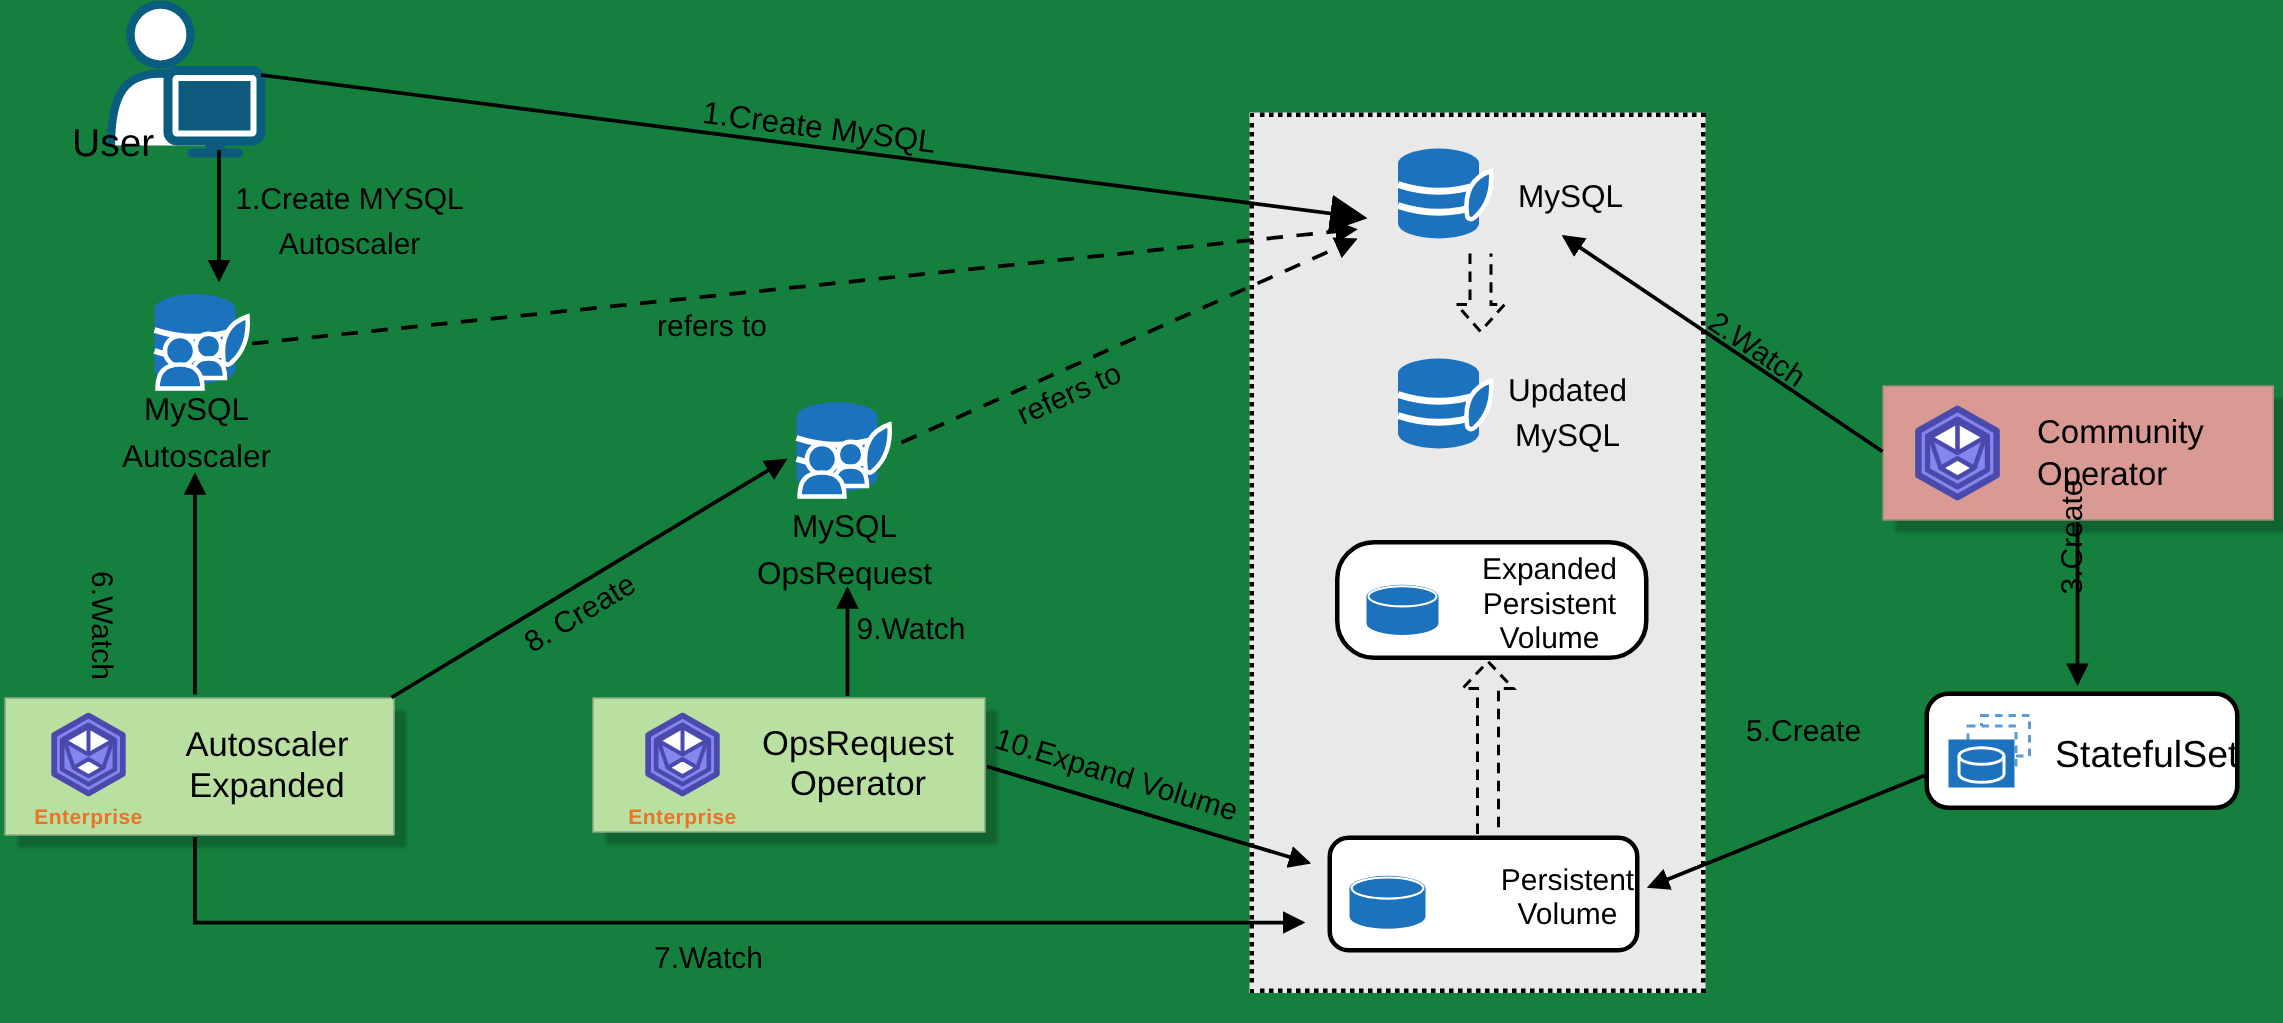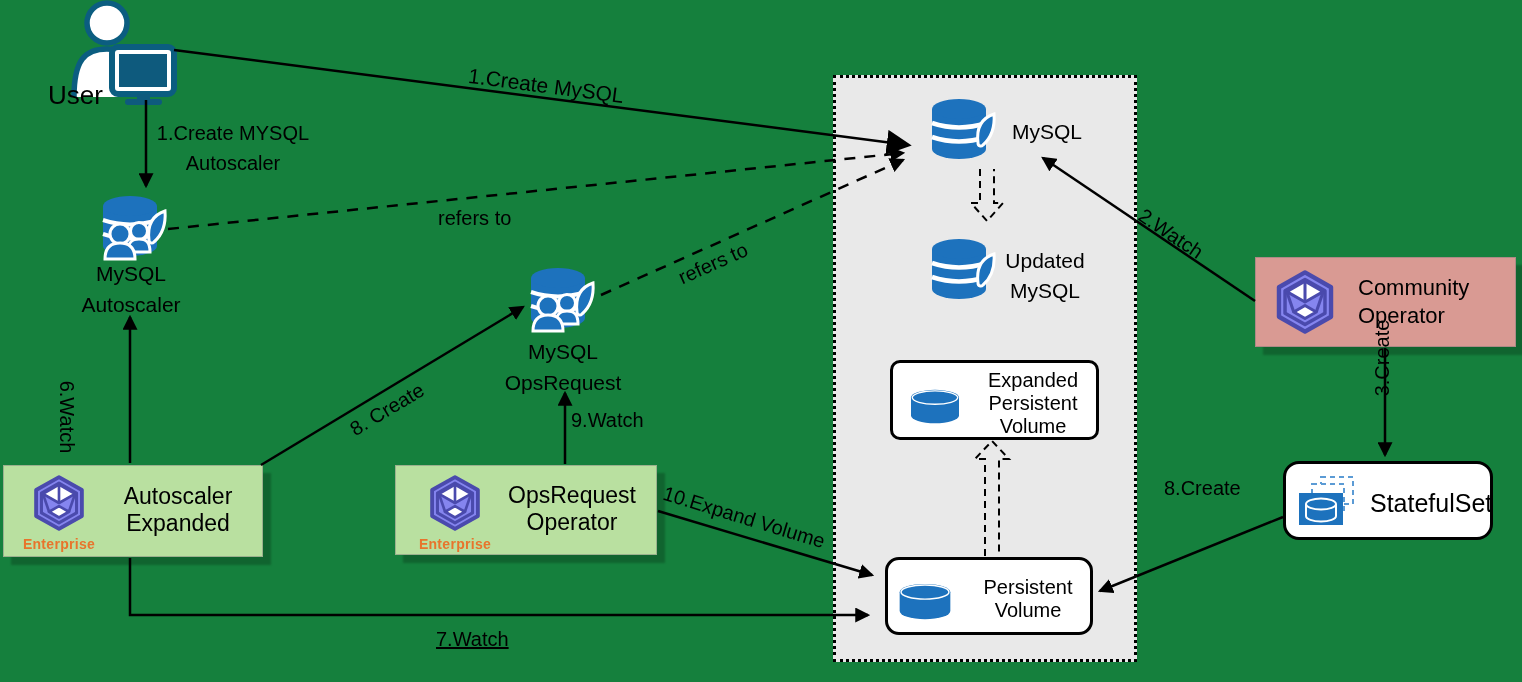--- a/index.html
+++ b/index.html
@@ -97,40 +97,40 @@
       <path d="M4,11 L4,51 A27,10 0 0 0 58,51 L58,11" fill="#1d72bd"></path>
       <ellipse cx="31" cy="11" rx="27" ry="10" fill="#1d72bd"></ellipse>
       <path d="M4,25 Q31,34 58,25" stroke="#fff" stroke-width="4.5" fill="none"></path>
       <path d="M4,39 Q31,48 58,39" stroke="#fff" stroke-width="4.5" fill="none"></path>
       <path d="M66,16 C54,20 48,29 50,45 C50,48 53,49 55,47 C63,40 67,29 66,16 Z" fill="#1d72bd" stroke="#fff" stroke-width="3"></path>
     </svg>
   </div>
   <div class="node-label" style="left:986px;top:246px;width:118px;line-height:30px;">Updated
 MySQL</div>
 
-  <div class="whitebox" style="left:890px;top:360px;width:209px;height:80px;border-radius:10px;">
+  <div class="whitebox" style="left:890px;top:360px;width:209px;height:80px;border-radius:26px;">
     <div class="abs" style="left:14px;top:26px;">
       <svg width="56" height="36" viewBox="0 0 60 42">
         <path d="M2,10 L2,31 A28,9 0 0 0 58,31 L58,10" fill="#1d72bd"></path>
         <ellipse cx="30" cy="10" rx="28" ry="9" fill="#1d72bd"></ellipse>
         <ellipse cx="30" cy="10" rx="26.5" ry="7.8" fill="none" stroke="#fff" stroke-width="1.6"></ellipse>
       </svg>
     </div>
     <div class="wb-label" style="left:80px;top:6px;width:120px;">Expanded Persistent Volume</div>
   </div>
 
   <div class="whitebox" style="left:885px;top:557px;width:208px;height:78px;border-radius:14px;">
     <div class="abs" style="left:8px;top:23px;">
       <svg width="58" height="38" viewBox="0 0 60 42">
         <path d="M2,10 L2,31 A28,9 0 0 0 58,31 L58,10" fill="#1d72bd"></path>
         <ellipse cx="30" cy="10" rx="28" ry="9" fill="#1d72bd"></ellipse>
         <ellipse cx="30" cy="10" rx="26.5" ry="7.8" fill="none" stroke="#fff" stroke-width="1.6"></ellipse>
       </svg>
     </div>
-    <div class="wb-label" style="left:82px;top:16px;width:116px;">Persistent Volume</div>
+    <div class="wb-label" style="left:99px;top:16px;width:116px;">Persistent Volume</div>
   </div>
 
   <div class="whitebox" style="left:1283px;top:461px;width:210px;height:79px;border-radius:16px;">
     <div class="abs" style="left:12px;top:12px;">
       <svg width="58" height="50" viewBox="0 0 58 50">
         <rect x="23" y="1" width="32" height="27" fill="#fff" stroke="#5b9bd5" stroke-width="2" stroke-dasharray="5,4"></rect>
         <rect x="14" y="8" width="32" height="27" fill="#fff" stroke="#5b9bd5" stroke-width="2" stroke-dasharray="5,4"></rect>
         <rect x="1" y="17" width="44" height="32" fill="#1d72bd"></rect>
         <ellipse cx="23" cy="28" rx="15" ry="5.5" fill="none" stroke="#fff" stroke-width="2"></ellipse>
         <path d="M8,28 L8,40 A15,5.5 0 0 0 38,40 L38,28" fill="none" stroke="#fff" stroke-width="2"></path>
@@ -221,24 +221,24 @@
     <polyline points="130,558 130,615 868,615" fill="none" stroke="#000" stroke-width="2.5" marker-end="url(#arr)"></polyline>
 
     <path d="M980,169 L980,203 L971,203 L987,221 L1003,203 L994,203 L994,169" fill="none" stroke="#000" stroke-width="2" stroke-dasharray="7,5"></path>
 
     <path d="M985,556 L985,459 L975,459 L992,441 L1009,459 L999,459 L999,556" fill="none" stroke="#000" stroke-width="2" stroke-dasharray="7,5"></path>
   </svg>
 
   <div class="edge-label" style="left:470px;top:64px;font-size:21px;transform:rotate(7.4deg);">1.Create MySQL</div>
   <div class="edge-label" style="left:1147px;top:204px;transform:rotate(34deg);">2.Watch</div>
   <div class="edge-label" style="left:1371px;top:401px;width:86px;text-align:center;transform:rotate(-90deg);">3.Create</div>
-  <div class="edge-label" style="left:1164px;top:477px;">8.Create</div>
+  <div class="edge-label" style="left:1164px;top:477px;">5.Create</div>
   <div class="edge-label" style="left:152px;top:118px;width:162px;text-align:center;white-space:pre-line;line-height:30px;">1.Create MYSQL
 Autoscaler</div>
   <div class="edge-label" style="left:78px;top:376px;width:82px;text-align:center;transform:rotate(90deg);">6.Watch</div>
-  <div class="edge-label" style="left:436px;top:628px;text-decoration:underline;">7.Watch</div>
+  <div class="edge-label" style="left:436px;top:628px;">7.Watch</div>
   <div class="edge-label" style="left:346px;top:421px;transform:rotate(-31deg);">8. Create</div>
   <div class="edge-label" style="left:571px;top:409px;">9.Watch</div>
   <div class="edge-label" style="left:667px;top:482px;transform:rotate(17deg);">10.Expand Volume</div>
   <div class="edge-label" style="left:438px;top:207px;">refers to</div>
   <div class="edge-label" style="left:675px;top:268px;transform:rotate(-24deg);">refers to</div>
 
 </div>
 
 </body></html>

